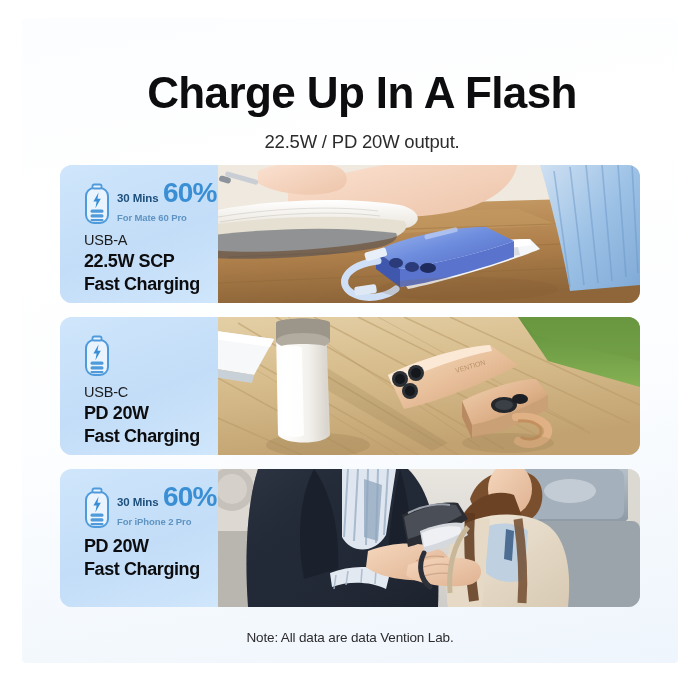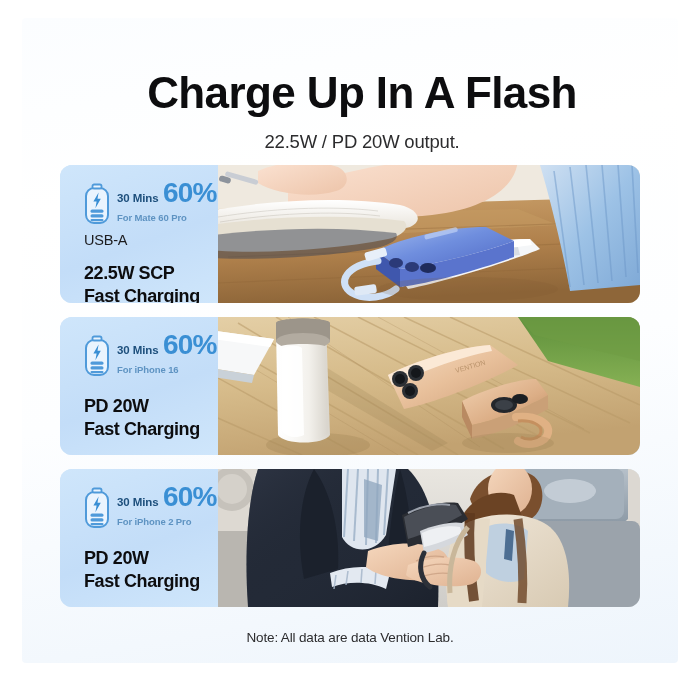--- a/index.html
+++ b/index.html
@@ -127,21 +127,21 @@
   }
 
   .port {
     margin-top: 3px;
     font-size: 14.5px;
     font-weight: 400;
     color: #1c1c1e;
     letter-spacing: -0.2px;
   }
   .spec {
-    margin-top: 14px;
+    margin-top: 2px;
     font-size: 18px;
     font-weight: 700;
     color: #0d0d0f;
     letter-spacing: -0.4px;
     line-height: 1.28;
   }
   .spec .l2 { display: block; }
 
   
   .photo {
@@ -300,26 +300,22 @@
             <span class="batt-icon">
               <svg width="26" height="42" viewBox="0 0 26 42" aria-hidden="true">
                 <rect x="2" y="5" width="22" height="35" rx="8" fill="#eaf4fe" stroke="#4f9ada" stroke-width="2"></rect>
                 <rect x="8.5" y="1.5" width="9" height="4" rx="1.6" fill="#eaf4fe" stroke="#4f9ada" stroke-width="1.8"></rect>
                 <path d="M14.6 9.5 L9.4 18.6 L12.6 18.6 L11.4 25.2 L16.8 15.8 L13.5 15.8 Z" fill="#3a8fd4"></path>
                 <rect x="6.5" y="26.5" width="13" height="3.3" rx="1.6" fill="#4f9ada"></rect>
                 <rect x="6.5" y="31.2" width="13" height="3.3" rx="1.6" fill="#4f9ada"></rect>
                 <rect x="6.5" y="35.9" width="13" height="2.4" rx="1.2" fill="#4f9ada"></rect>
               </svg>
             </span>
-            <span class="batt-text">
-              <span class="mins">30 Mins</span>
-              <span class="pct">60%</span>
-              <span class="forwhat">For iPhone 16</span>
-            </span>
           </div>
+          <div class="port">USB-C</div>
           <div class="spec">
             <span>PD 20W</span>
             <span class="l2">Fast Charging</span>
           </div>
         </div>
         <div class="photo">
           <svg viewBox="0 0 422 138" preserveAspectRatio="xMidYMid slice" aria-hidden="true">
             <defs>
               <linearGradient id="r2wood" x1="0" y1="0" x2="0.3" y2="1">
                 <stop offset="0" stop-color="#e4cfa6"></stop>

